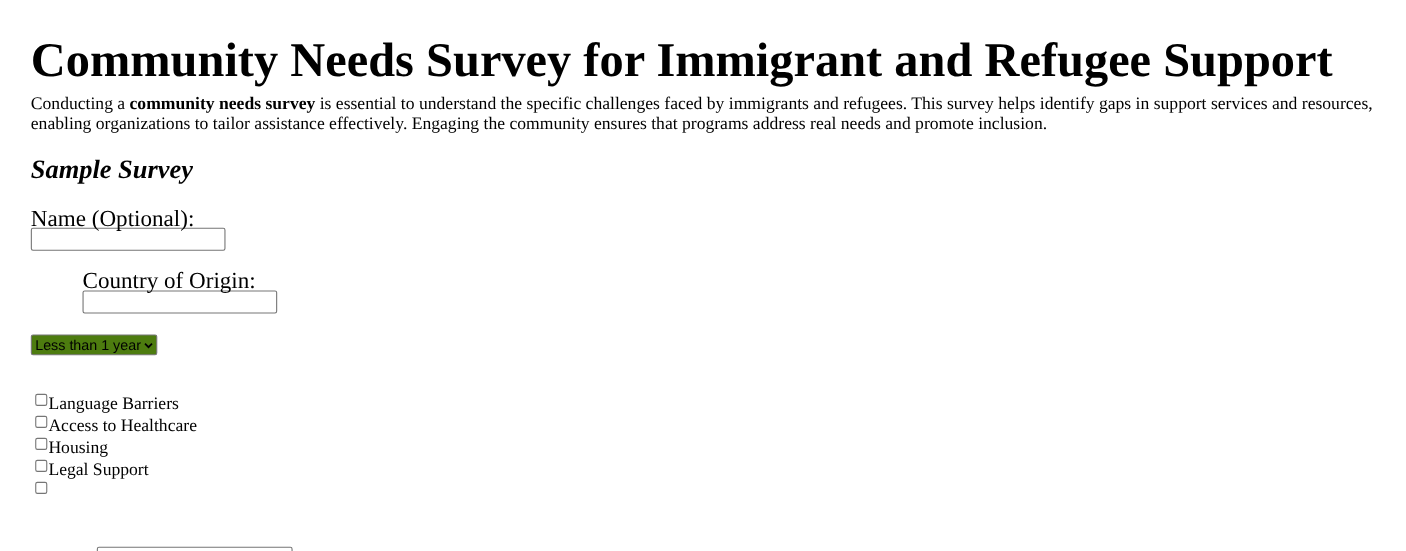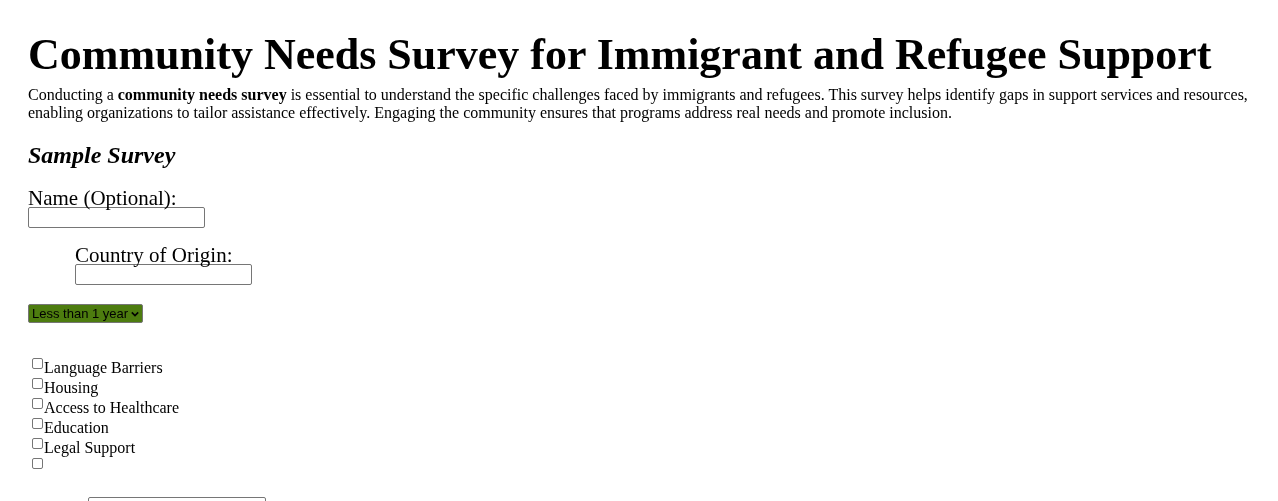--- a/index.html
+++ b/index.html
@@ -75,29 +75,25 @@
   </div>
 
   <div class="field" style="top:358px;">
     <div style="margin-top:1px;">
       <div class="cb-row">
         <span class="cb"></span>
         <span>Language Barriers</span>
       </div>
       <div class="cb-row">
         <span class="cb"></span>
-        <span>Housing</span>
-      </div>
-      <div class="cb-row">
-        <span class="cb"></span>
         <span>Access to Healthcare</span>
       </div>
       <div class="cb-row">
         <span class="cb"></span>
-        <span>Education</span>
+        <span>Housing</span>
       </div>
       <div class="cb-row">
         <span class="cb"></span>
         <span>Legal Support</span>
       </div>
       <div class="cb-row">
         <span class="cb"></span>
       </div>
     </div>
   </div>

